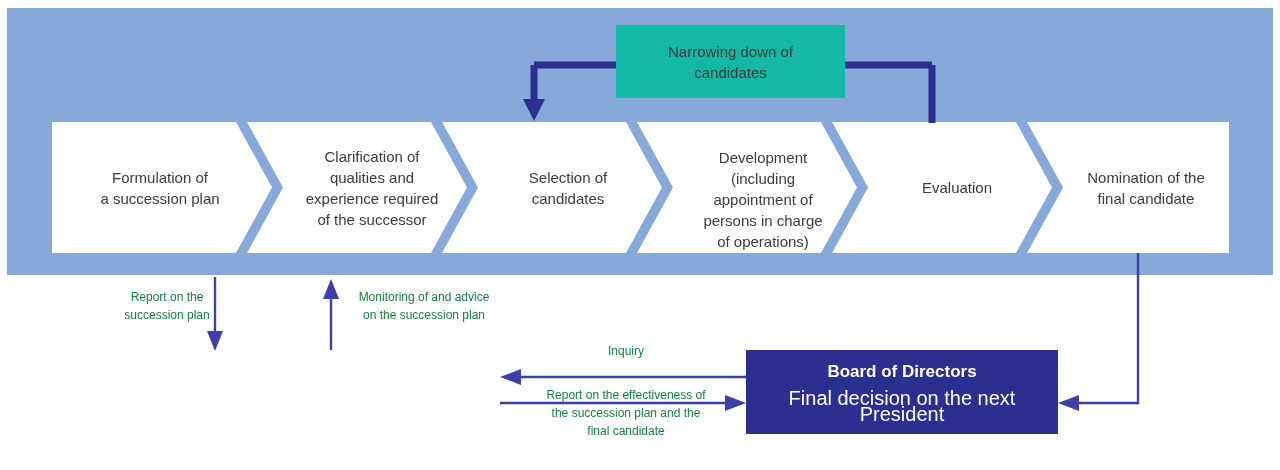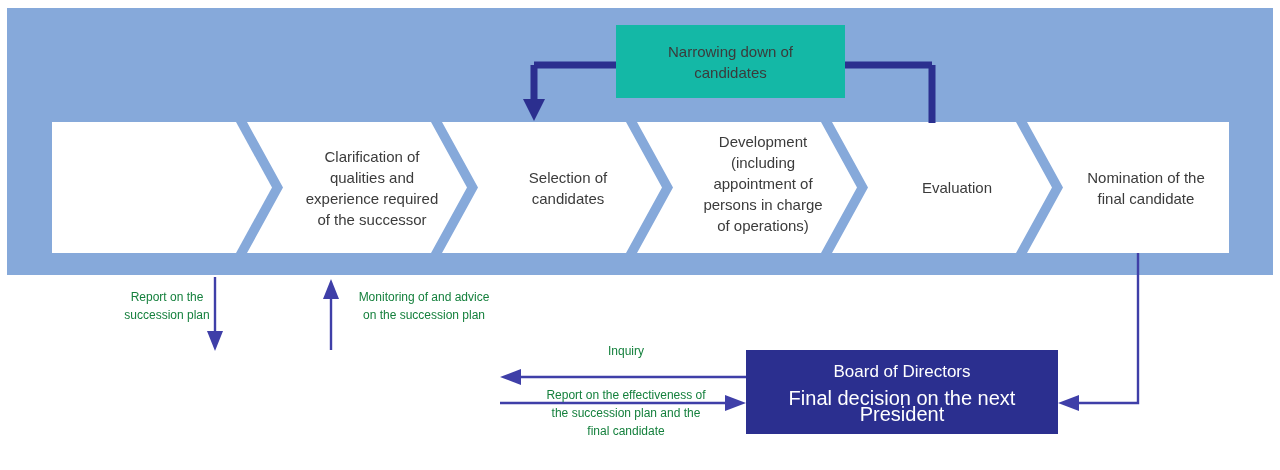--- a/index.html
+++ b/index.html
@@ -45,21 +45,21 @@
     color:#ffffff;text-align:center;
   }
   .ent-committee{
     left:52px;top:350px;width:448px;height:84px;background:#c08c38;
   }
   .ent-board{
     left:746px;top:350px;width:312px;height:84px;background:#2b2f8f;
   }
   .ent-title{font-size:16px;line-height:20px;margin-bottom:8px;}
   .ent-sub{font-size:12.5px;line-height:16px;font-weight:bold;}
-  .ent-board .ent-title{font-weight:normal;font-size:17px;}
+  .ent-board .ent-title{font-weight:bold;font-size:17px;}
   .ent-board .ent-sub{font-weight:normal;font-size:20px;}
 
   
   .cap{
     position:absolute;color:#15803d;
     font-size:12px;line-height:18px;text-align:center;
   }
   #cap-report-succession{left:97px;top:288px;width:140px;}
   #cap-monitoring{left:344px;top:288px;width:160px;}
   #cap-inquiry{left:566px;top:342px;width:120px;}
@@ -118,26 +118,27 @@
       <path d="M500,403 L732,403" stroke="#3f3fa8" stroke-width="2.4" fill="none"></path>
       <polygon points="746,403 725,395 725,411" fill="#3f3fa8"></polygon>
     </g>
 
     <g>
       <path d="M1138,253 L1138,403 L1072,403" stroke="#3f3fa8" stroke-width="2.4" fill="none"></path>
       <polygon points="1058,403 1079,395 1079,411" fill="#3f3fa8"></polygon>
     </g>
   </svg>
 
+  <div class="chev-label" style="left:60px;top:122px;width:200px;height:131px;">Formulation of<br>a succession plan</div>
 
   <div class="chev-label" style="left:282px;top:122px;width:180px;height:131px;">Clarification of<br>qualities and<br>experience required<br>of the successor</div>
 
   <div class="chev-label" style="left:478px;top:122px;width:180px;height:131px;">Selection of<br>candidates</div>
 
-  <div class="chev-label" style="left:672px;top:118px;width:182px;height:131px;">Development<br>(including<br>appointment of<br>persons in charge<br>of operations)</div>
+  <div class="chev-label" style="left:672px;top:134px;width:182px;height:131px;">Development<br>(including<br>appointment of<br>persons in charge<br>of operations)</div>
 
   <div class="chev-label" style="left:866px;top:122px;width:182px;height:131px;">Evaluation</div>
 
   <div class="chev-label" style="left:1062px;top:122px;width:168px;height:131px;text-align:center;">Nomination of the<br>final candidate</div>
 
   <div class="narrow-box">
     <span>Narrowing down of<br>candidates</span>
   </div>
 
 

